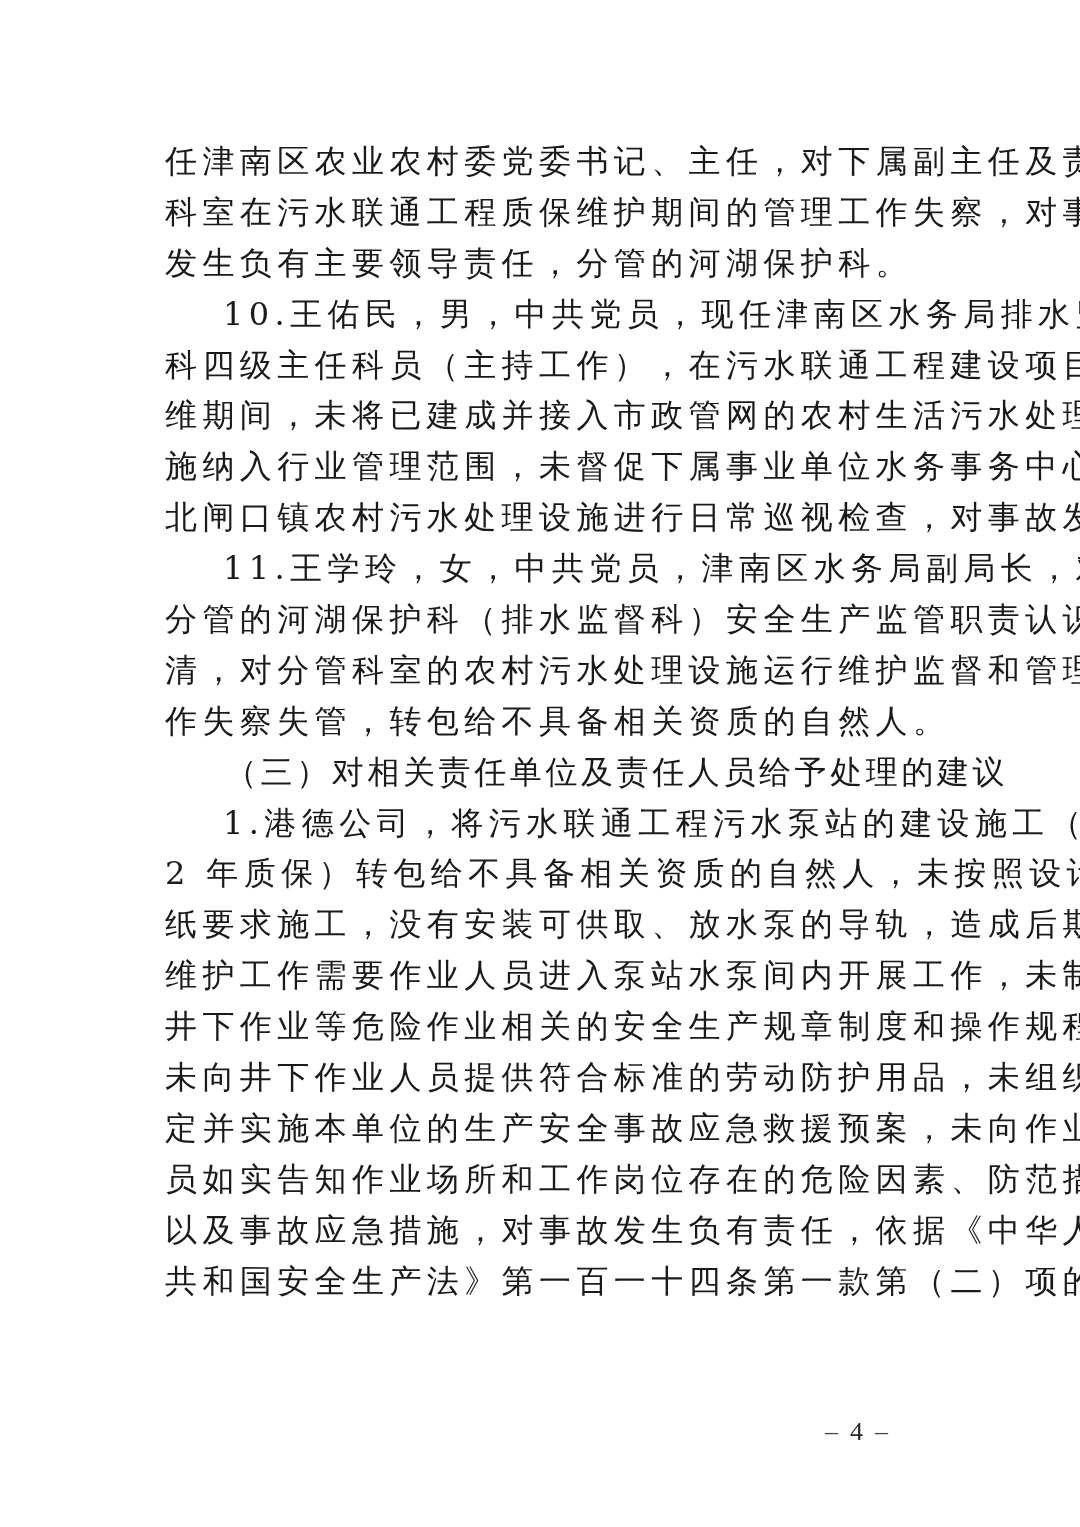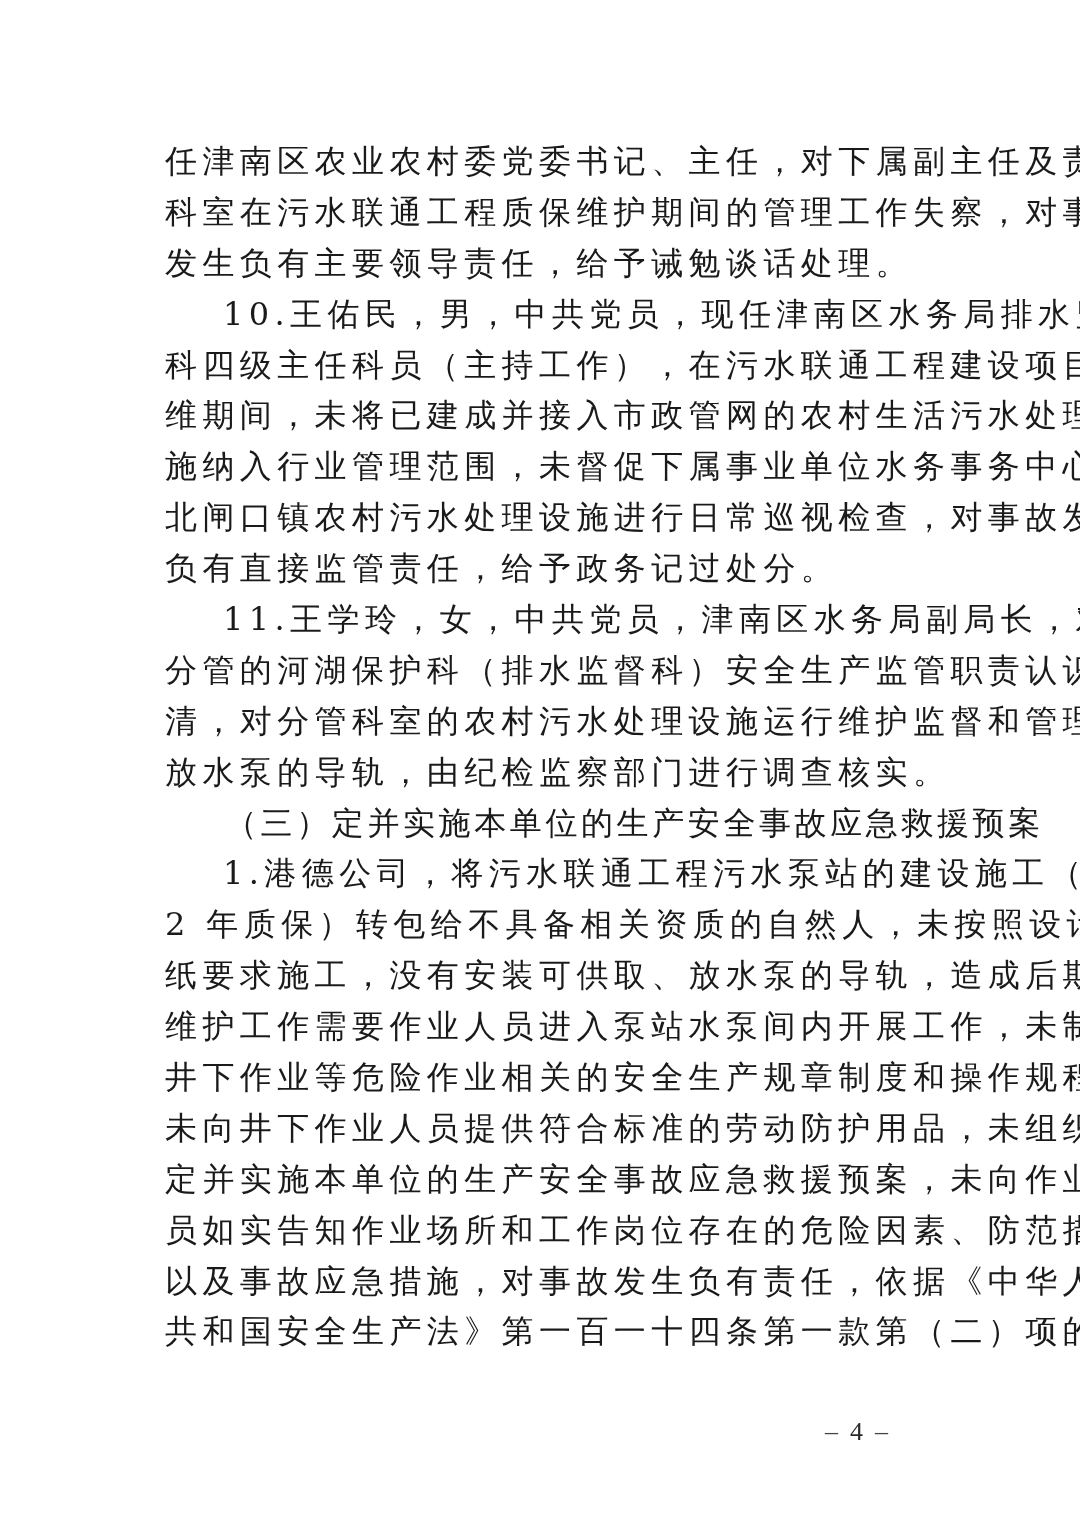--- a/index.html
+++ b/index.html
@@ -55,32 +55,31 @@
       margin: 0 12px;
       color: #444;
     }
   </style>
 </head>
 <body>
 
 <div class="page">
   <div class="line">任津南区农业农村委党委书记、主任，对下属副主任及责任</div>
   <div class="line">科室在污水联通工程质保维护期间的管理工作失察，对事故</div>
-  <div class="line">发生负有主要领导责任，给予诫勉谈话处理。</div>
+  <div class="line">发生负有主要领导责任，分管的河湖保护科。</div>
   <div class="line indent">10.王佑民，男，中共党员，现任津南区水务局排水监督</div>
   <div class="line">科四级主任科员（主持工作），在污水联通工程建设项目运</div>
   <div class="line">维期间，未将已建成并接入市政管网的农村生活污水处理设</div>
   <div class="line">施纳入行业管理范围，未督促下属事业单位水务事务中心对</div>
   <div class="line">北闸口镇农村污水处理设施进行日常巡视检查，对事故发生</div>
-  <div class="line">负有直接监管责任，给予政务记过处分。</div>
   <div class="line indent">11.王学玲，女，中共党员，津南区水务局副局长，对所</div>
   <div class="line">分管的河湖保护科（排水监督科）安全生产监管职责认识不</div>
   <div class="line">清，对分管科室的农村污水处理设施运行维护监督和管理工</div>
-  <div class="line">放水泵的导轨，由纪检监察部门进行调查核实。</div>
-  <div class="line heading">（三）定并实施本单位的生产安全事故应急救援预案</div>
+  <div class="line">作失察失管，转包给不具备相关资质的自然人。</div>
+  <div class="line heading">（三）对相关责任单位及责任人员给予处理的建议</div>
   <div class="line indent">1.港德公司，将污水联通工程污水泵站的建设施工（含</div>
   <div class="line">2 年质保）转包给不具备相关资质的自然人，未按照设计图</div>
   <div class="line">纸要求施工，没有安装可供取、放水泵的导轨，造成后期检、</div>
   <div class="line">维护工作需要作业人员进入泵站水泵间内开展工作，未制定</div>
   <div class="line">井下作业等危险作业相关的安全生产规章制度和操作规程，</div>
   <div class="line">未向井下作业人员提供符合标准的劳动防护用品，未组织制</div>
   <div class="line">定并实施本单位的生产安全事故应急救援预案，未向作业人</div>
   <div class="line">员如实告知作业场所和工作岗位存在的危险因素、防范措施</div>
   <div class="line">以及事故应急措施，对事故发生负有责任，依据《中华人民</div>
   <div class="line">共和国安全生产法》第一百一十四条第一款第（二）项的规</div>

